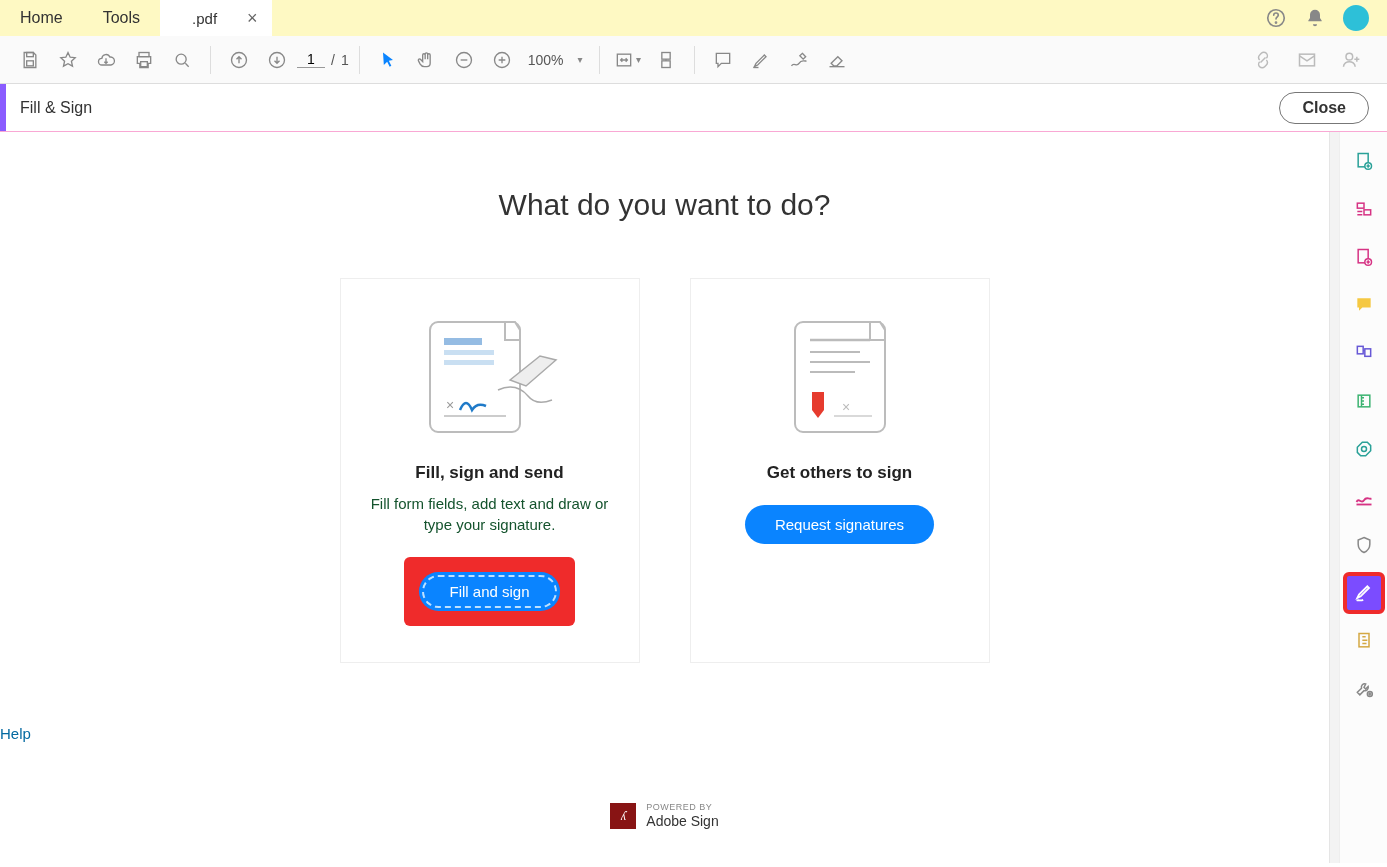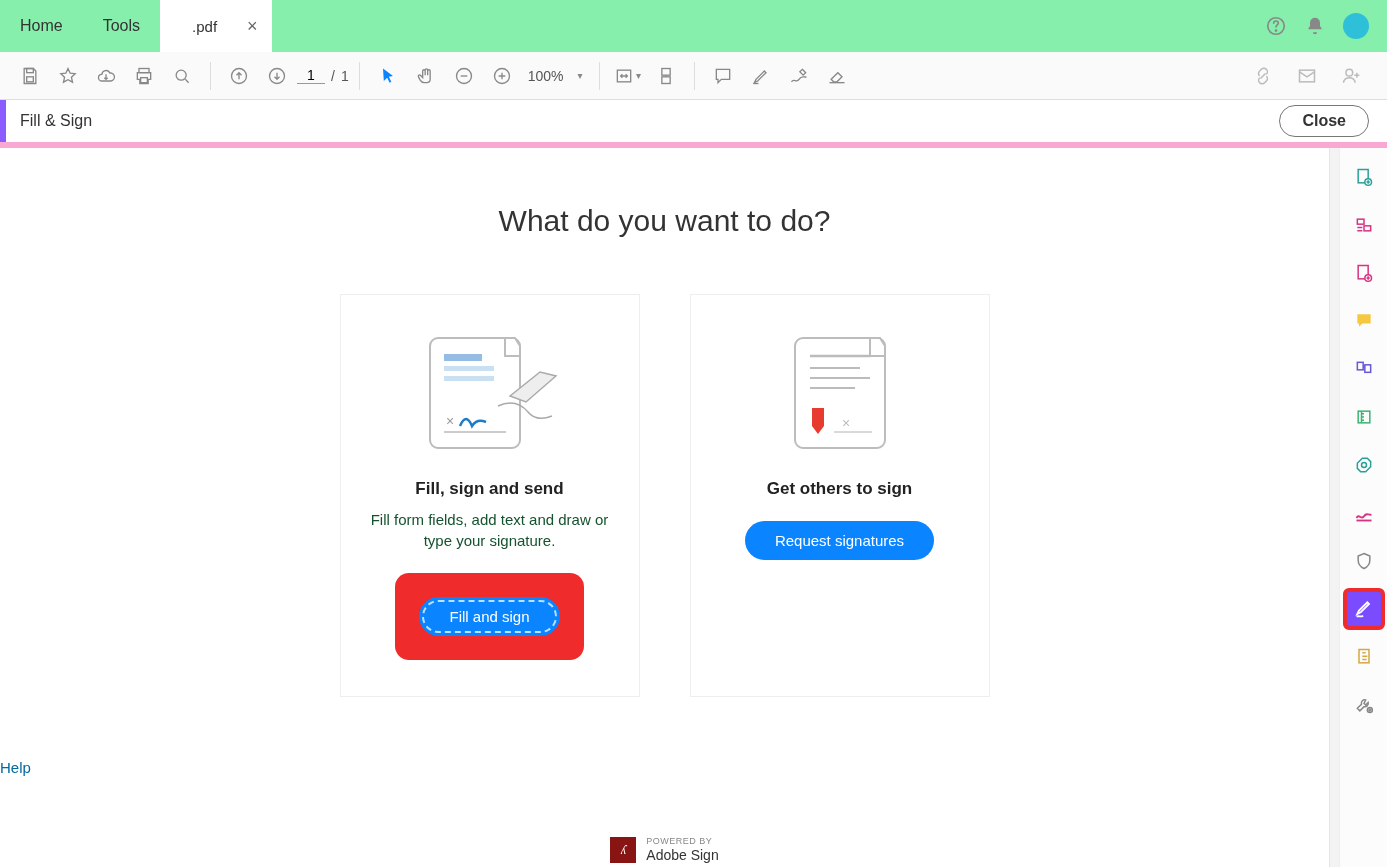--- a/index.html
+++ b/index.html
@@ -1,39 +1,39 @@
 <!DOCTYPE html>
 <html><head>
 <meta charset="utf-8">
 <style>
 * { margin: 0; padding: 0; box-sizing: border-box; }
 body { font-family: -apple-system, BlinkMacSystemFont, "Segoe UI", Arial, sans-serif; width: 1387px; height: 867px; background: #fff; overflow: hidden; color: #333; }
 
 
-.tabbar { height: 52px; background: #86efac; display: flex; align-items: stretch; }
+.tabbar { height: 36px; background: #fef9c3; display: flex; align-items: stretch; }
 .tabbar .tab-home, .tabbar .tab-tools { padding: 0 20px; display: flex; align-items: center; font-size: 16px; color: #333; cursor: pointer; }
 .tabbar .tab-doc { background: #fff; padding: 0 14px 0 32px; display: flex; align-items: center; gap: 30px; font-size: 15px; }
 .tabbar .close-x { font-size: 18px; color: #666; cursor: pointer; }
 .tabbar .spacer { flex: 1; }
 .tabbar .right { display: flex; align-items: center; gap: 18px; padding-right: 18px; color: #666; }
 .avatar-circle { width: 26px; height: 26px; border-radius: 50%; background: #2dc0d8; cursor: pointer; }
 
 
 .toolbar { height: 48px; background: #fafafa; border-bottom: 1px solid #ddd; display: flex; align-items: center; padding: 0 12px; gap: 2px; }
 .toolbar .ico { width: 36px; height: 36px; display: flex; align-items: center; justify-content: center; color: #787878; cursor: pointer; }
 .toolbar .sep { width: 1px; height: 28px; background: #ddd; margin: 0 8px; }
 .toolbar .page-box { display: flex; align-items: center; gap: 6px; font-size: 14px; color: #555;}
 .toolbar .page-input { width: 28px; border: none; border-bottom: 1px solid #999; text-align: center; background: transparent; font-size: 14px; }
 .toolbar .zoom { display: flex; align-items: center; gap: 14px; font-size: 14px; color: #555; padding: 0 6px; }
 .toolbar .tri { font-size: 10px; color: #888; }
 .toolbar .grow { flex: 1; }
 .toolbar .right-grp { display: flex; align-items: center; gap: 8px; color: #aaa; padding-right: 6px;}
 
 
-.subheader { height: 48px; background: #fff; border-bottom: 6px solid #f9a8d4; display: flex; align-items: center; justify-content: space-between; padding: 0 18px 0 0; }
+.subheader { height: 48px; background: #fff; border-bottom: 1px solid #f9a8d4; display: flex; align-items: center; justify-content: space-between; padding: 0 18px 0 0; }
 .subheader .left { display: flex; align-items: center; height: 100%; }
 .purplebar { width: 6px; height: 100%; background: #8a5cff; margin-right: 14px; }
 .subheader .title { font-size: 16px; color: #333; }
 .close-btn { border: 1.5px solid #777; background: #fff; border-radius: 18px; padding: 6px 22px; font-size: 16px; font-weight: 600; cursor: pointer; color: #333; }
 
 
 .mainwrap { display: flex; height: calc(867px - 40px - 48px - 48px); }
 .content { flex: 1; overflow-y: auto; position: relative; }
 .scrollhint { width: 10px; background: #f3f3f3; border-left: 1px solid #e5e5e5; }
 .rightrail { width: 48px; background: #fcfcfc; border-left: 1px solid #eee; display: flex; flex-direction: column; align-items: center; padding-top: 10px; gap: 10px; }
@@ -44,21 +44,21 @@
 
 .hero { text-align: center; padding-top: 56px; }
 .hero h1 { font-size: 30px; font-weight: 400; color: #333; }
 .cards { display: flex; justify-content: center; gap: 50px; margin-top: 56px; }
 .card { width: 300px; border: 1px solid #eee; background:#fff; padding: 26px 20px 36px; text-align:center; display:flex; flex-direction:column; align-items:center; }
 .card-illus { width: 170px; height: 140px; display:flex; align-items:center; justify-content:center; }
 .card h3 { font-size:17px; font-weight:600; margin-top:18px; color:#222;}
 .card p { font-size:15px; color:#14532d; margin-top:10px; line-height:1.4; }
 .btn-primary { margin-top:22px; background:#0a84ff; color:#fff; border:none; border-radius:24px; padding:11px 30px; font-size:15px; font-weight:500; cursor:pointer; }
 .btn-primary.focused { outline: 2px dashed #bde0ff; outline-offset: -5px; }
-.red-hl { padding:24px; background:#ef2b2b; display:inline-block; border-radius:14px; margin-top:22px;}
+.red-hl { padding:15px; background:#ef2b2b; display:inline-block; border-radius:6px; margin-top:22px;}
 .red-hl .btn-primary { margin-top:0; }
 
 .helplink { margin-top:62px; color:#0369a1; font-size:15px; cursor:pointer; }
 .powered { display:flex; align-items:center; justify-content:center; gap:10px; margin-top:60px; color:#666; }
 .as-badge { width:26px; height:26px; background:#881414; display:flex; align-items:center; justify-content:center; color:#fff; font-style:italic; font-size:12px; font-family: cursive;}
 .powered .txt small { font-size:9px; letter-spacing:0.5px; color:#888; display:block;}
 .powered .txt strong { font-size:14px; font-weight:500; color:#333;}
 
 svg { display:block; }
 .ico svg, .rail-ico svg { width:20px; height:20px; }

